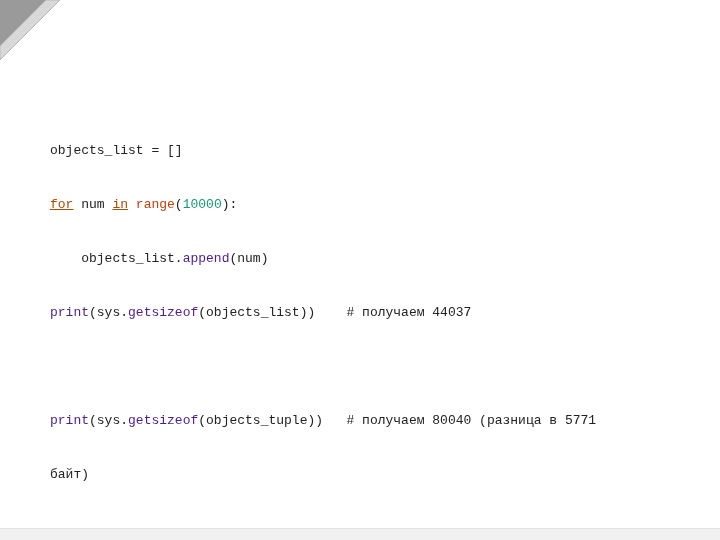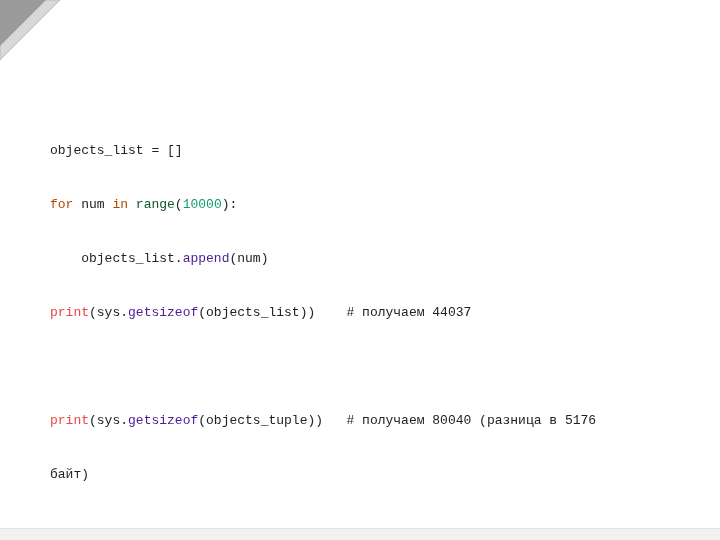--- a/index.html
+++ b/index.html
@@ -44,24 +44,24 @@
   .code {
     position: absolute;
     top: 106px;
     left: 50px;
     right: 50px;
     line-height: 18px;
     white-space: pre;
     font-family: "Courier New", Courier, monospace;
   }
   .line { height: 18px; }
-  .k  { color: #b04a00; }   
-  .fn { color: #ef4444; }   
+  .k  { color: #b04a00; text-decoration: underline; }   
+  .fn { color: #4c1d95; }   
   .m  { color: #4c1d95; }   
-  .bi { color: #14532d; }   
+  .bi { color: #c2410c; }   
   .n  { color: #149c6f; text-align: right; }   
   .d  { color: #222; }      
   .ind { display: inline-block; width: 4ch; }
 </style>
 </head>
 <body>
 
 <div class="slide">
 
   <div class="corner">
@@ -71,20 +71,20 @@
       <polygon points="0,0 46,0 0,46" fill="#9a9a9a"></polygon>
     </svg>
   </div>
 
   <div class="code">
     <div class="line"><span class="d">objects_list = []</span></div>
     <div class="line"><span class="k">for</span><span class="d"> num </span><span class="k">in</span><span class="d"> </span><span class="bi">range</span><span class="d">(</span><span class="n">10000</span><span class="d">):</span></div>
     <div class="line"><span class="ind"></span><span class="d">objects_list.</span><span class="m">append</span><span class="d">(num)</span></div>
     <div class="line"><span class="fn">print</span><span class="d">(sys.</span><span class="m">getsizeof</span><span class="d">(objects_list))    # получаем 44037</span></div>
     <div class="line"><span class="d"></span></div>
-    <div class="line"><span class="fn">print</span><span class="d">(sys.</span><span class="m">getsizeof</span><span class="d">(objects_tuple))   # получаем 80040 (разница в 5176</span></div>
+    <div class="line"><span class="fn">print</span><span class="d">(sys.</span><span class="m">getsizeof</span><span class="d">(objects_tuple))   # получаем 80040 (разница в 5771</span></div>
     <div class="line"><span class="d">байт)</span></div>
     
     
     
   </div>
 
 </div>
 
 </body></html>

